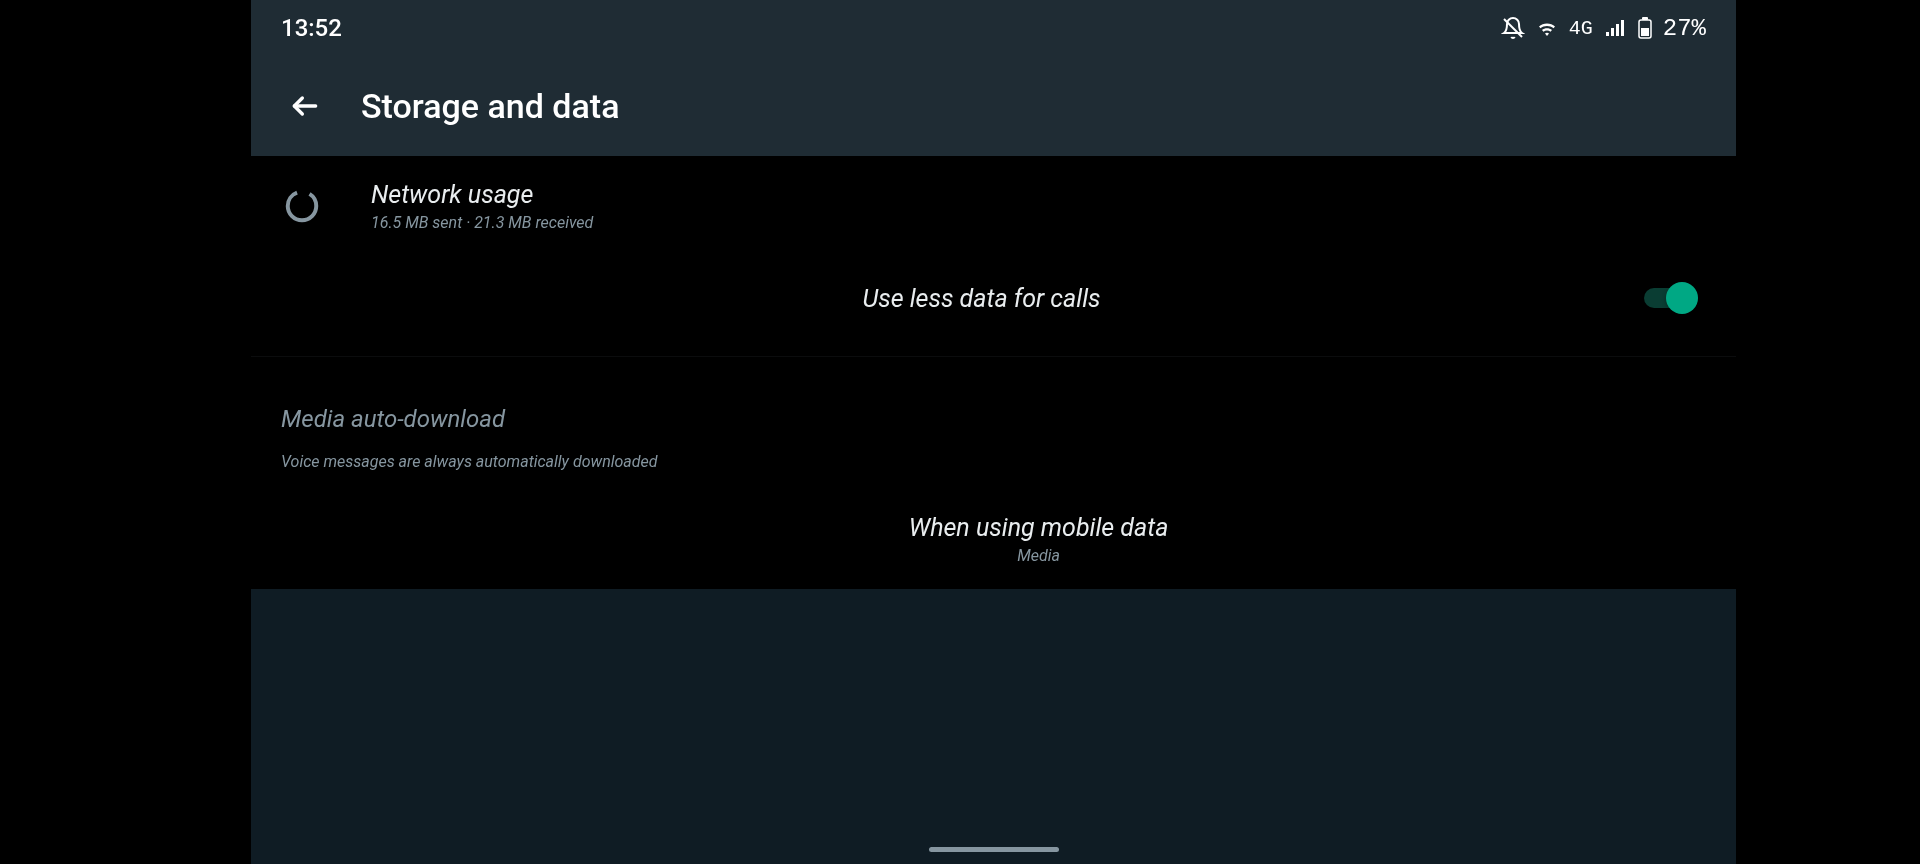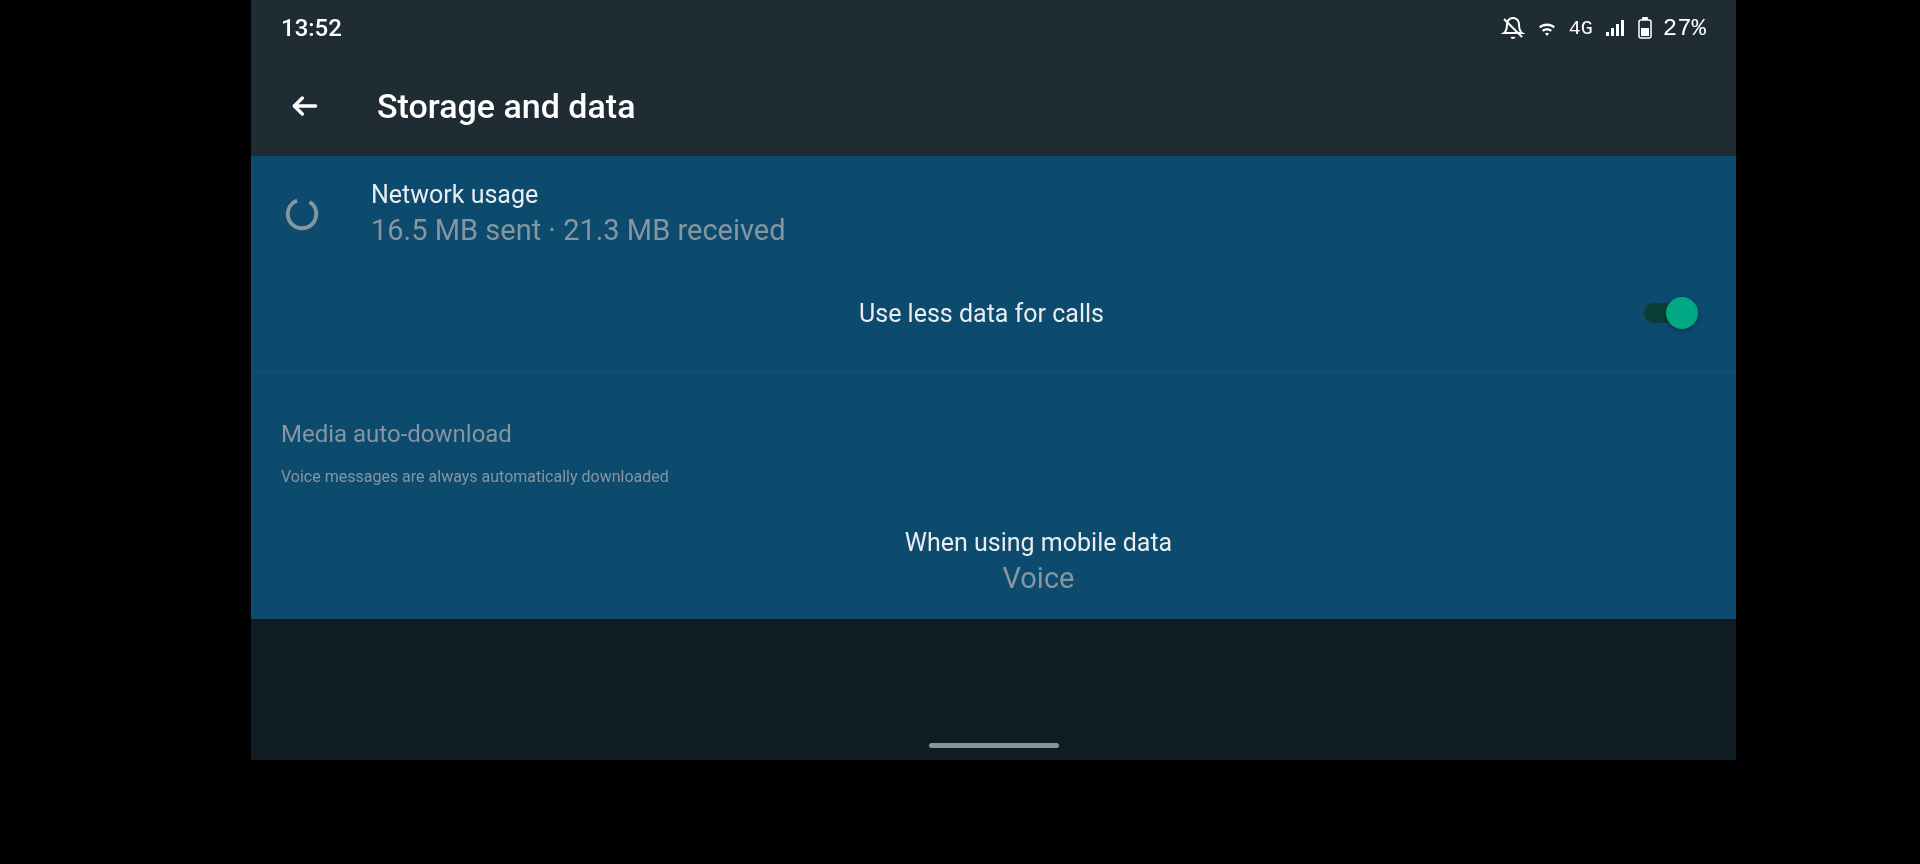--- a/index.html
+++ b/index.html
@@ -7,21 +7,21 @@
       width: 1920px;
       height: 864px;
       background: #000;
       font-family: -apple-system, BlinkMacSystemFont, "Segoe UI", Roboto, sans-serif;
       overflow: hidden;
       display: flex;
       justify-content: center;
     }
     .phone-screen {
       width: 1485px;
-      height: 760px;
+      height: 864px;
       background: #0f1c24;
       position: relative;
       margin-left: 67px;
     }
     .status-bar {
       height: 56px;
       display: flex;
       justify-content: space-between;
       align-items: center;
       padding: 0 30px;
@@ -40,38 +40,39 @@
       display: inline-flex;
       align-items: center;
       justify-content: center;
     }
     .app-bar {
       height: 100px;
       background: #1f2c34;
       display: flex;
       align-items: center;
       padding: 0 30px;
-      gap: 48px;
+      gap: 32px;
     }
     .back-button {
       width: 48px;
       height: 48px;
       display: flex;
       align-items: center;
       justify-content: center;
       color: #fff;
       cursor: pointer;
     }
     .app-title {
       color: #fff;
       font-size: 34px;
       font-weight: 500;
     }
     .content {
-      background: #0c4a6e;
+      background: #000000;
+      font-style: italic;
     }
     .list-item {
       display: flex;
       align-items: center;
       padding: 24px 30px;
       gap: 48px;
       cursor: pointer;
     }
     .list-item-icon {
       width: 42px;
@@ -92,21 +93,21 @@
       flex-direction: column;
       gap: 4px;
     }
     .list-item-title {
       color: #e9edef;
       font-size: 25px;
       font-weight: 400;
     }
     .list-item-subtitle {
       color: #8696a0;
-      font-size: 29px;
+      font-size: 16px;
     }
     .list-item-control {
       margin-right: 8px;
     }
     .toggle {
       width: 58px;
       height: 36px;
       position: relative;
       cursor: pointer;
     }
@@ -241,21 +242,21 @@
     <div class="divider"></div>
 
     <div class="section-header">
       <div class="section-title">Media auto-download</div>
       <div class="section-subtitle">Voice messages are always automatically downloaded</div>
     </div>
 
     <div class="list-item list-item-no-icon" style="padding-top:32px;">
       <div class="list-item-text">
         <span class="list-item-title">When using mobile data</span>
-        <span class="list-item-subtitle">Voice</span>
+        <span class="list-item-subtitle">Media</span>
       </div>
     </div>
 
   </div>
 
   <div class="nav-handle"></div>
 
 </div>
 
 </body></html>

